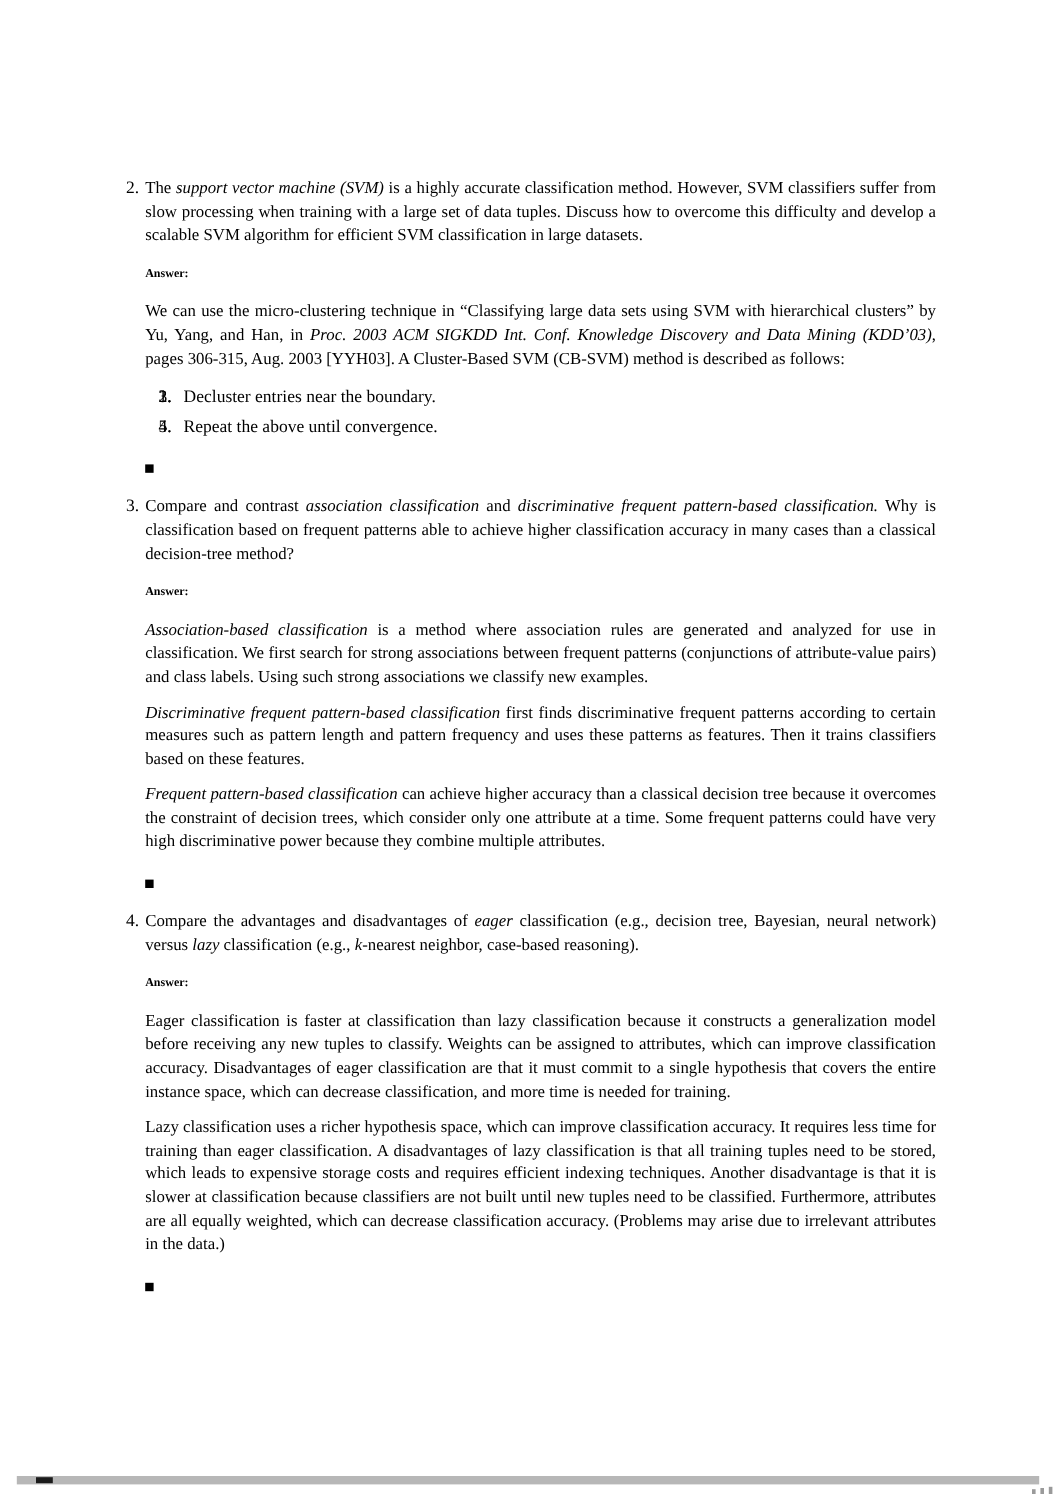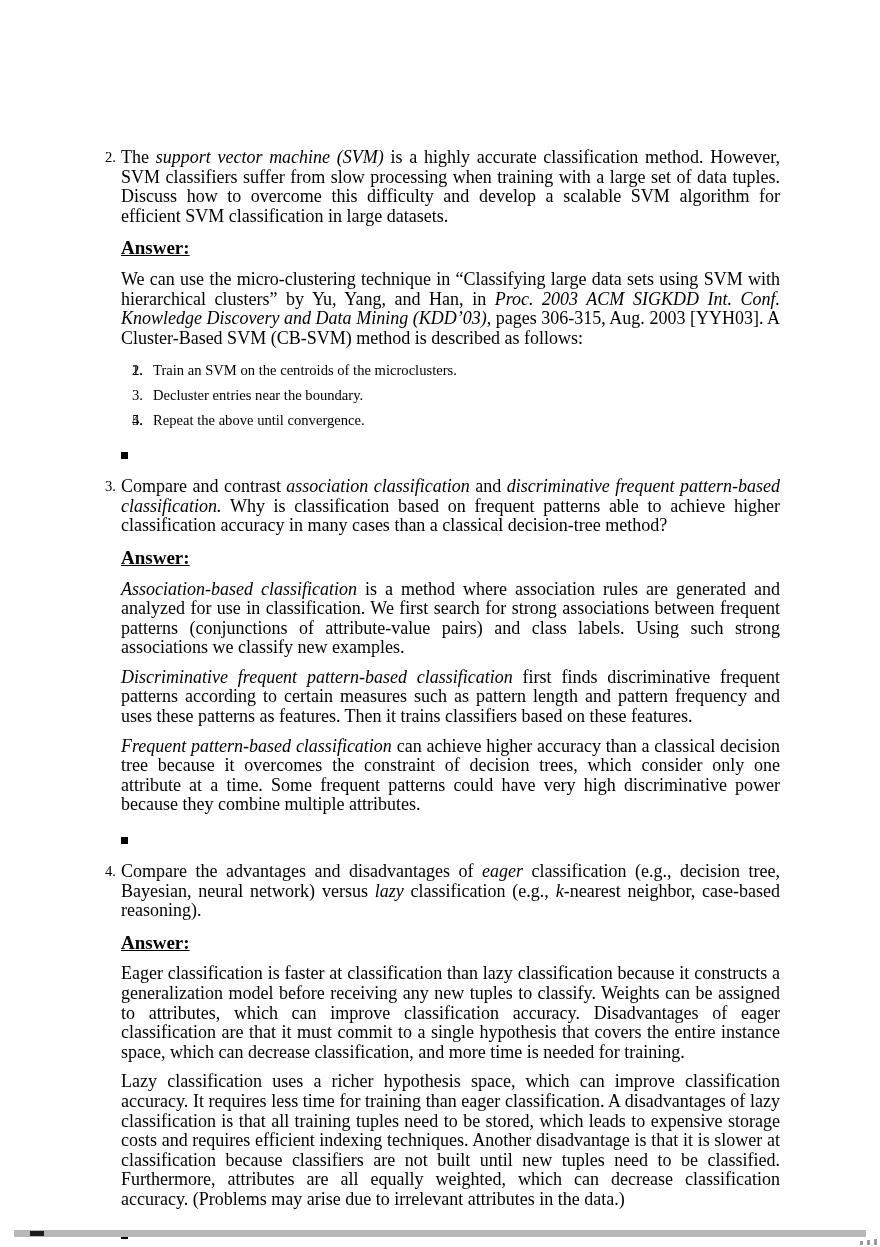--- a/index.html
+++ b/index.html
@@ -44,34 +44,33 @@
     position: absolute;
     left: 0;
     top: 0;
     width: 16px;
     text-align: right;
     font-size: 14.6px;
     line-height: 19.6px;
   }
 
   .qtext, .para {
-    font-size: 18px;
+    font-size: 14px;
     line-height: 19.6px;
     text-align: justify;
     text-justify: inter-word;
     margin: 0;
     hyphens: manual;
   }
 
   .answer-label {
     font-weight: bold;
-    font-size: 19px;
+    font-size: 10px;
     line-height: 19.6px;
     margin: 12px 0 0 0;
-    text-decoration: underline;
   }
 
   .para { margin-top: 12px; }
   .para.tight { margin-top: 10px; }
 
   i, .it { font-style: italic; }
   b, .bf { font-weight: normal; }
 
   
   .steps {
@@ -140,21 +139,21 @@
 
 <div id="page">
   <div id="content">
       <div class="problem">
         <div class="pnum">2.</div>
         <p class="qtext"><span>The </span><i>support vector machine (SVM)</i><span> is a highly accurate classification method. However, SVM classifiers suffer from slow processing when training with a large set of data tuples. Discuss how to overcome this difficulty and develop a scalable SVM algorithm for efficient SVM classification in large datasets.</span></p>
         <p class="answer-label">Answer:</p>
         <p class="para"><span>We can use the micro-clustering technique in “Classifying large data sets using SVM with hierarchical clusters” by Yu, Yang, and Han, in </span><i>Proc. 2003 ACM SIGKDD Int. Conf. Knowledge Discovery and Data Mining (KDD’03)</i><span>, pages 306-315, Aug. 2003 [YYH03].  A Cluster-Based SVM (CB-SVM) method is described as follows:</span></p>
         <div class="steps">
           <div style="position: relative; padding-left: 32px; font-size: 14.6px; line-height: 19.6px; margin-bottom: 5px;"><span class="snum" style="position: absolute; left: 0px; top: 0px; width: 22px; text-align: right;">1.</span></div>
-          <div style="position: relative; padding-left: 32px; font-size: 14.6px; line-height: 19.6px; margin-bottom: 5px;"><span class="snum" style="position: absolute; left: 0px; top: 0px; width: 22px; text-align: right;">2.</span><span>Train an SVM on the centroids of the microclusters.</span></div>
+          <div style="position: relative; padding-left: 32px; font-size: 14.6px; line-height: 19.6px; margin-bottom: 5px;"><span class="snum" style="position: absolute; left: 0px; top: 0px; width: 22px; text-align: right;">2.</span></div>
           <div style="position: relative; padding-left: 32px; font-size: 14.6px; line-height: 19.6px; margin-bottom: 5px;"><span class="snum" style="position: absolute; left: 0px; top: 0px; width: 22px; text-align: right;">3.</span><span>Decluster entries near the boundary.</span></div>
           <div style="position: relative; padding-left: 32px; font-size: 14.6px; line-height: 19.6px; margin-bottom: 5px;"><span class="snum" style="position: absolute; left: 0px; top: 0px; width: 22px; text-align: right;">4.</span></div>
           <div style="position: relative; padding-left: 32px; font-size: 14.6px; line-height: 19.6px; margin-bottom: 5px;"><span class="snum" style="position: absolute; left: 0px; top: 0px; width: 22px; text-align: right;">5.</span><span>Repeat the above until convergence.</span></div>
         </div>
         <div class="qed"><span class="sq"></span></div>
       </div>
       <div class="problem">
         <div class="pnum">3.</div>
         <p class="qtext"><span>Compare and contrast </span><i>association classification</i><span> and </span><i>discriminative frequent pattern-based classification.</i><span> Why is classification based on frequent patterns able to achieve higher classification accuracy in many cases than a classical decision-tree method?</span></p>
         <p class="answer-label">Answer:</p>

